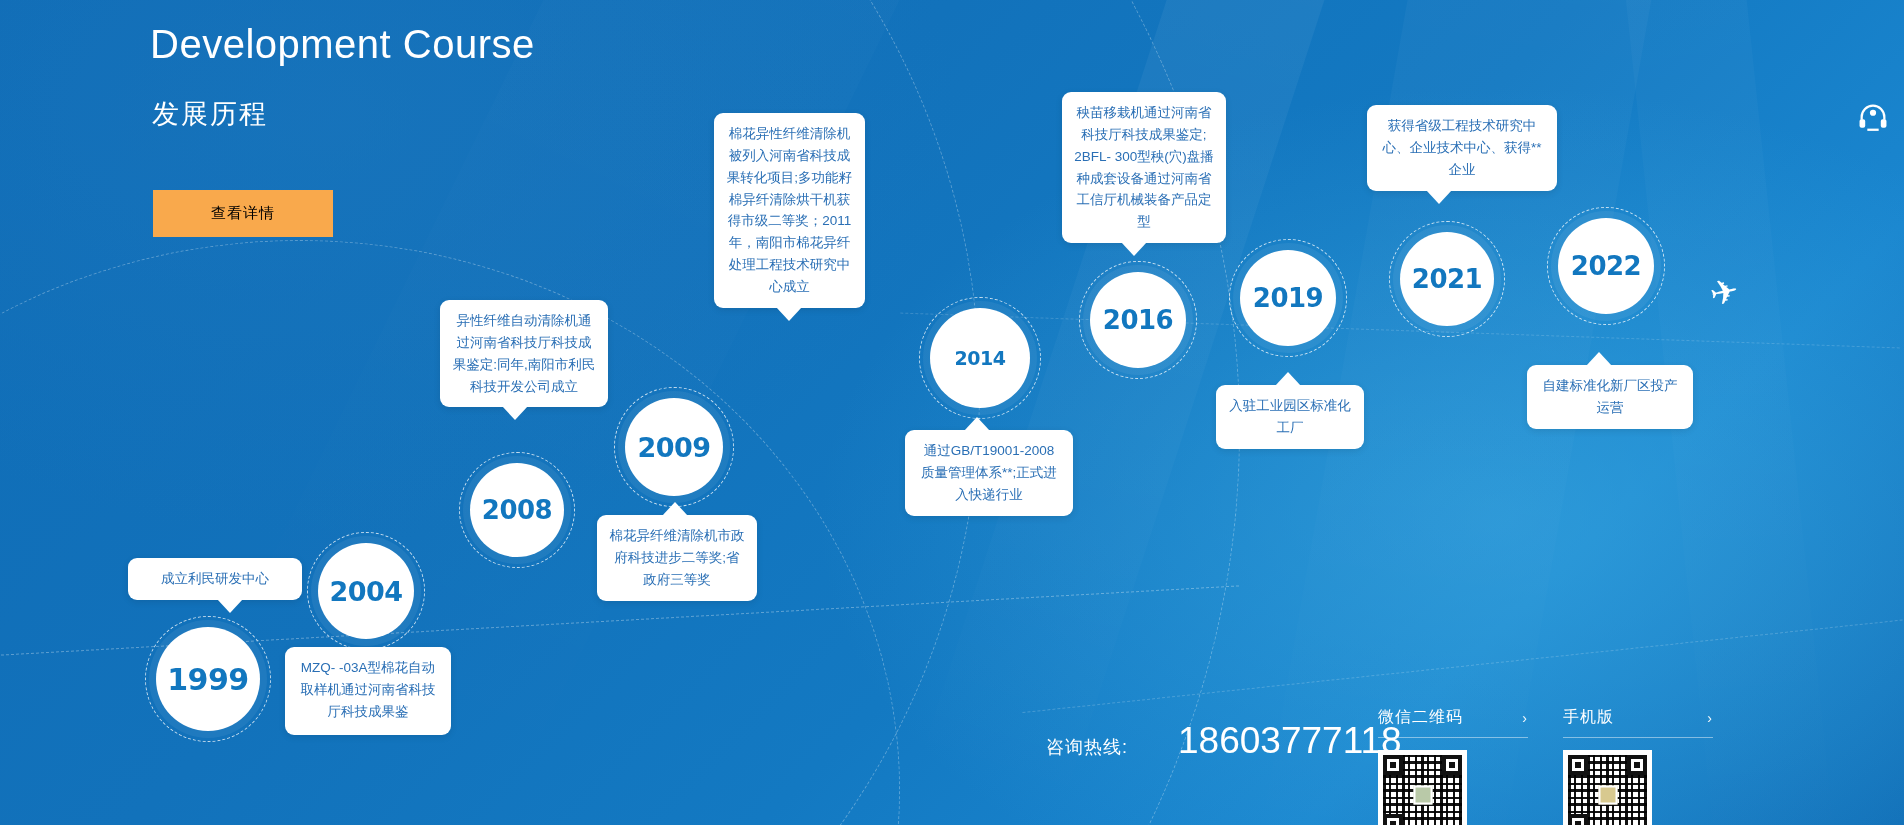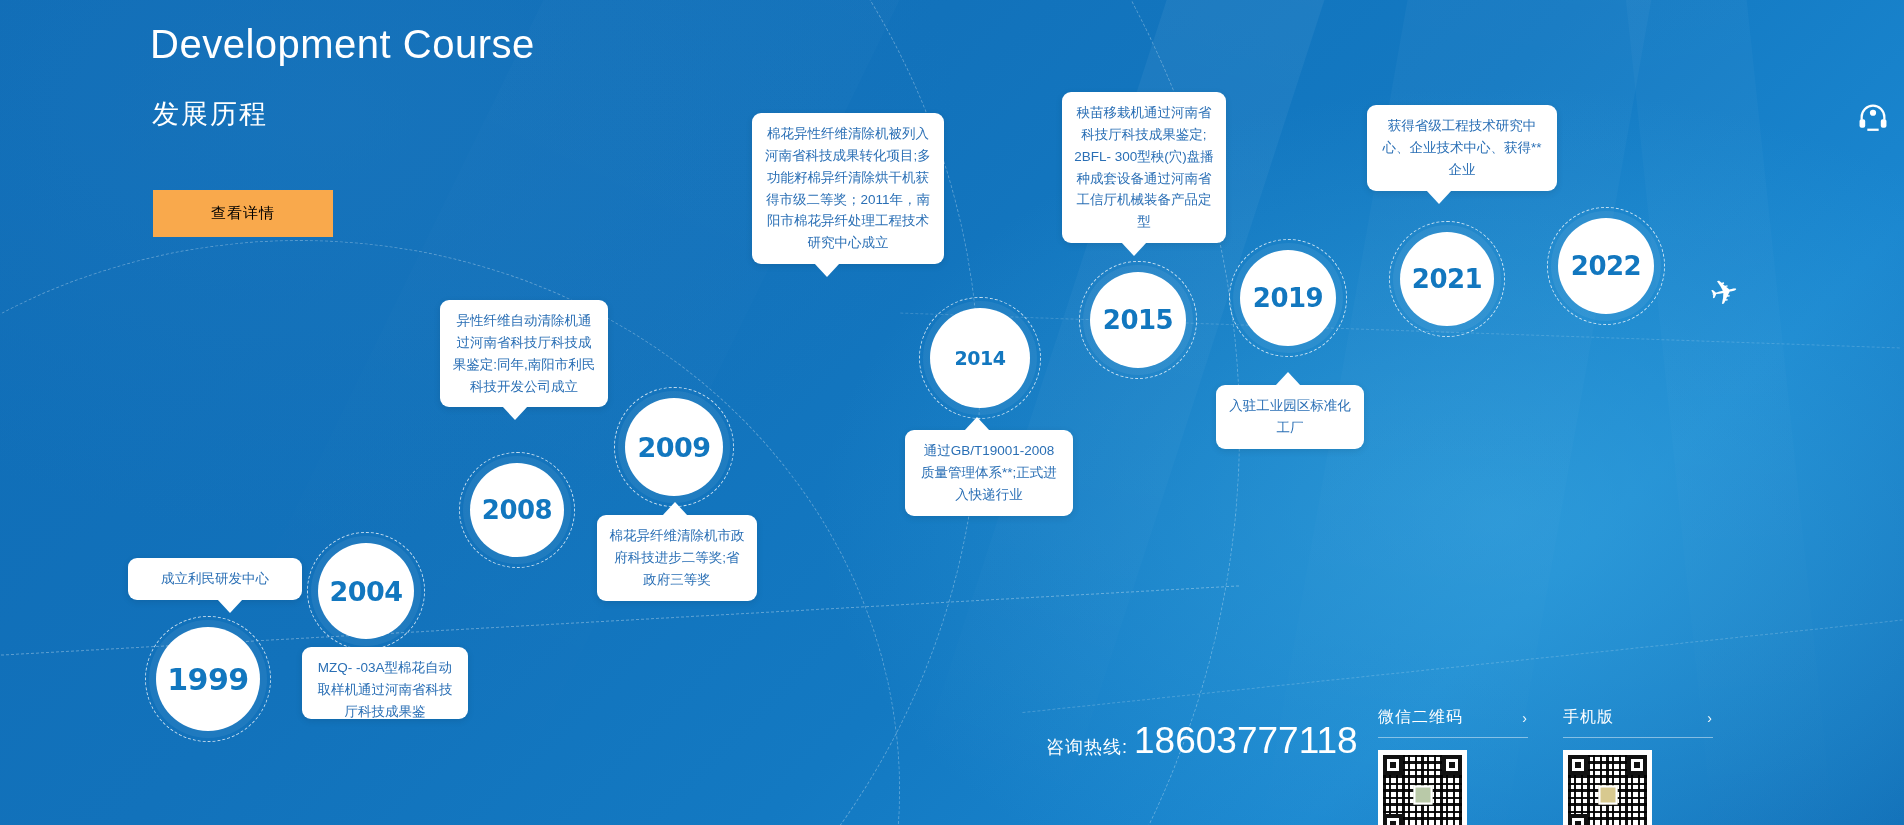--- a/index.html
+++ b/index.html
@@ -111,21 +111,21 @@
   }
   .plane {
     position: absolute; left: 1710px; top: 275px;
     font-size: 34px; color: #ffffff; line-height: 1;
     transform: rotate(-12deg);
   }
 
   
   .hotline {
     position: absolute; left: 1046px; top: 720px;
-    display: flex; align-items: baseline; color: #ffffff; white-space: nowrap;
+    display: flex; align-items: baseline; color: #ffffff; white-space: nowrap; gap: 44px;
   }
   .hotline .lbl { font-size: 18px; letter-spacing: 1px; }
   .hotline .num { font-size: 37px; margin-left: 6px; font-weight: 400; }
 
   .qr-col { position: absolute; width: 150px; margin-top: 29px; }
   .qr-head {
     display: flex; align-items: center; justify-content: space-between;
     color: #ffffff; font-size: 16px; letter-spacing: 1px;
     padding-bottom: 9px;
     border-bottom: 1px solid rgba(255,255,255,0.45);
@@ -199,80 +199,84 @@
     <span>成立利民研发中心</span>
     <span class="tail" style="left:102px;"></span>
   </div>
   <div class="node" style="left:156px;top:627px;width:104px;height:104px;font-size:30px;">
     <span>1999</span>
   </div>
 
   <div class="node" style="left:318px;top:543px;width:96px;height:96px;font-size:27px;">
     <span>2004</span>
   </div>
-  <div class="bubble tail-top" style="left:302px;top:647px;width:166px;height:72px;overflow:hidden;border-radius:9px;">
+  <div class="bubble tail-top" style="left:285px;top:647px;width:166px;height:88px;overflow:hidden;border-radius:9px;">
     <span>MZQ- -03A型棉花自动取样机通过河南省科技厅科技成果鉴</span>
     <span class="tail" style="left:78px;"></span>
   </div>
 
   <div class="bubble tail-bottom" style="left:440px;top:300px;width:168px;">
     <span>异性纤维自动清除机通过河南省科技厅科技成果鉴定:同年,南阳市利民科技开发公司成立</span>
     <span class="tail" style="left:75px;"></span>
   </div>
   <div class="node" style="left:470px;top:463px;width:94px;height:94px;font-size:26px;">
     <span>2008</span>
   </div>
 
   <div class="node" style="left:625px;top:398px;width:98px;height:98px;font-size:27px;">
     <span>2009</span>
   </div>
   <div class="bubble tail-top" style="left:597px;top:515px;width:160px;">
     <span>棉花异纤维清除机市政府科技进步二等奖;省政府三等奖</span>
     <span class="tail" style="left:78px;"></span>
   </div>
 
-  <div class="bubble tail-bottom" style="left:752px;top:113px;width:192px;">
+  <div class="bubble tail-bottom" style="left:714px;top:113px;width:151px;">
     <span>棉花异性纤维清除机被列入河南省科技成果转化项目;多功能籽棉异纤清除烘干机获得市级二等奖；2011年，南阳市棉花异纤处理工程技术研究中心成立</span>
     <span class="tail" style="left:75px;"></span>
   </div>
 
   <div class="node" style="left:930px;top:308px;width:100px;height:100px;font-size:19px;">
     <span>2014</span>
   </div>
   <div class="bubble tail-top" style="left:905px;top:430px;width:168px;">
     <span>通过GB/T19001-2008质量管理体系**;正式进入快递行业</span>
     <span class="tail" style="left:72px;"></span>
   </div>
 
   <div class="bubble tail-bottom" style="left:1062px;top:92px;width:164px;">
     <span>秧苗移栽机通过河南省科技厅科技成果鉴定; 2BFL- 300型秧(穴)盘播种成套设备通过河南省工信厅机械装备产品定型</span>
     <span class="tail" style="left:72px;"></span>
   </div>
   <div class="node" style="left:1090px;top:272px;width:96px;height:96px;font-size:26px;">
-    <span>2015</span>
+    <span>2016</span>
   </div>
 
   <div class="node" style="left:1240px;top:250px;width:96px;height:96px;font-size:26px;">
     <span>2019</span>
   </div>
   <div class="bubble tail-top" style="left:1216px;top:385px;width:148px;">
     <span>入驻工业园区标准化工厂</span>
     <span class="tail" style="left:72px;"></span>
   </div>
 
   <div class="bubble tail-bottom" style="left:1367px;top:105px;width:190px;">
     <span>获得省级工程技术研究中心、企业技术中心、获得** 企业</span>
     <span class="tail" style="left:72px;"></span>
   </div>
   <div class="node" style="left:1400px;top:232px;width:94px;height:94px;font-size:26px;">
     <span>2021</span>
   </div>
 
   <div class="node" style="left:1558px;top:218px;width:96px;height:96px;font-size:26px;">
     <span>2022</span>
+  </div>
+  <div class="bubble tail-top" style="left:1527px;top:365px;width:166px;">
+    <span>自建标准化新厂区投产运营</span>
+    <span class="tail" style="left:72px;"></span>
   </div>
 
   <div class="hotline">
     <span class="lbl">咨询热线:</span>
     <span class="num">18603777118</span>
   </div>
 
   <div class="qr-col" style="left:1378px;top:678px;">
     <div class="qr-head">
       <span>微信二维码</span>

